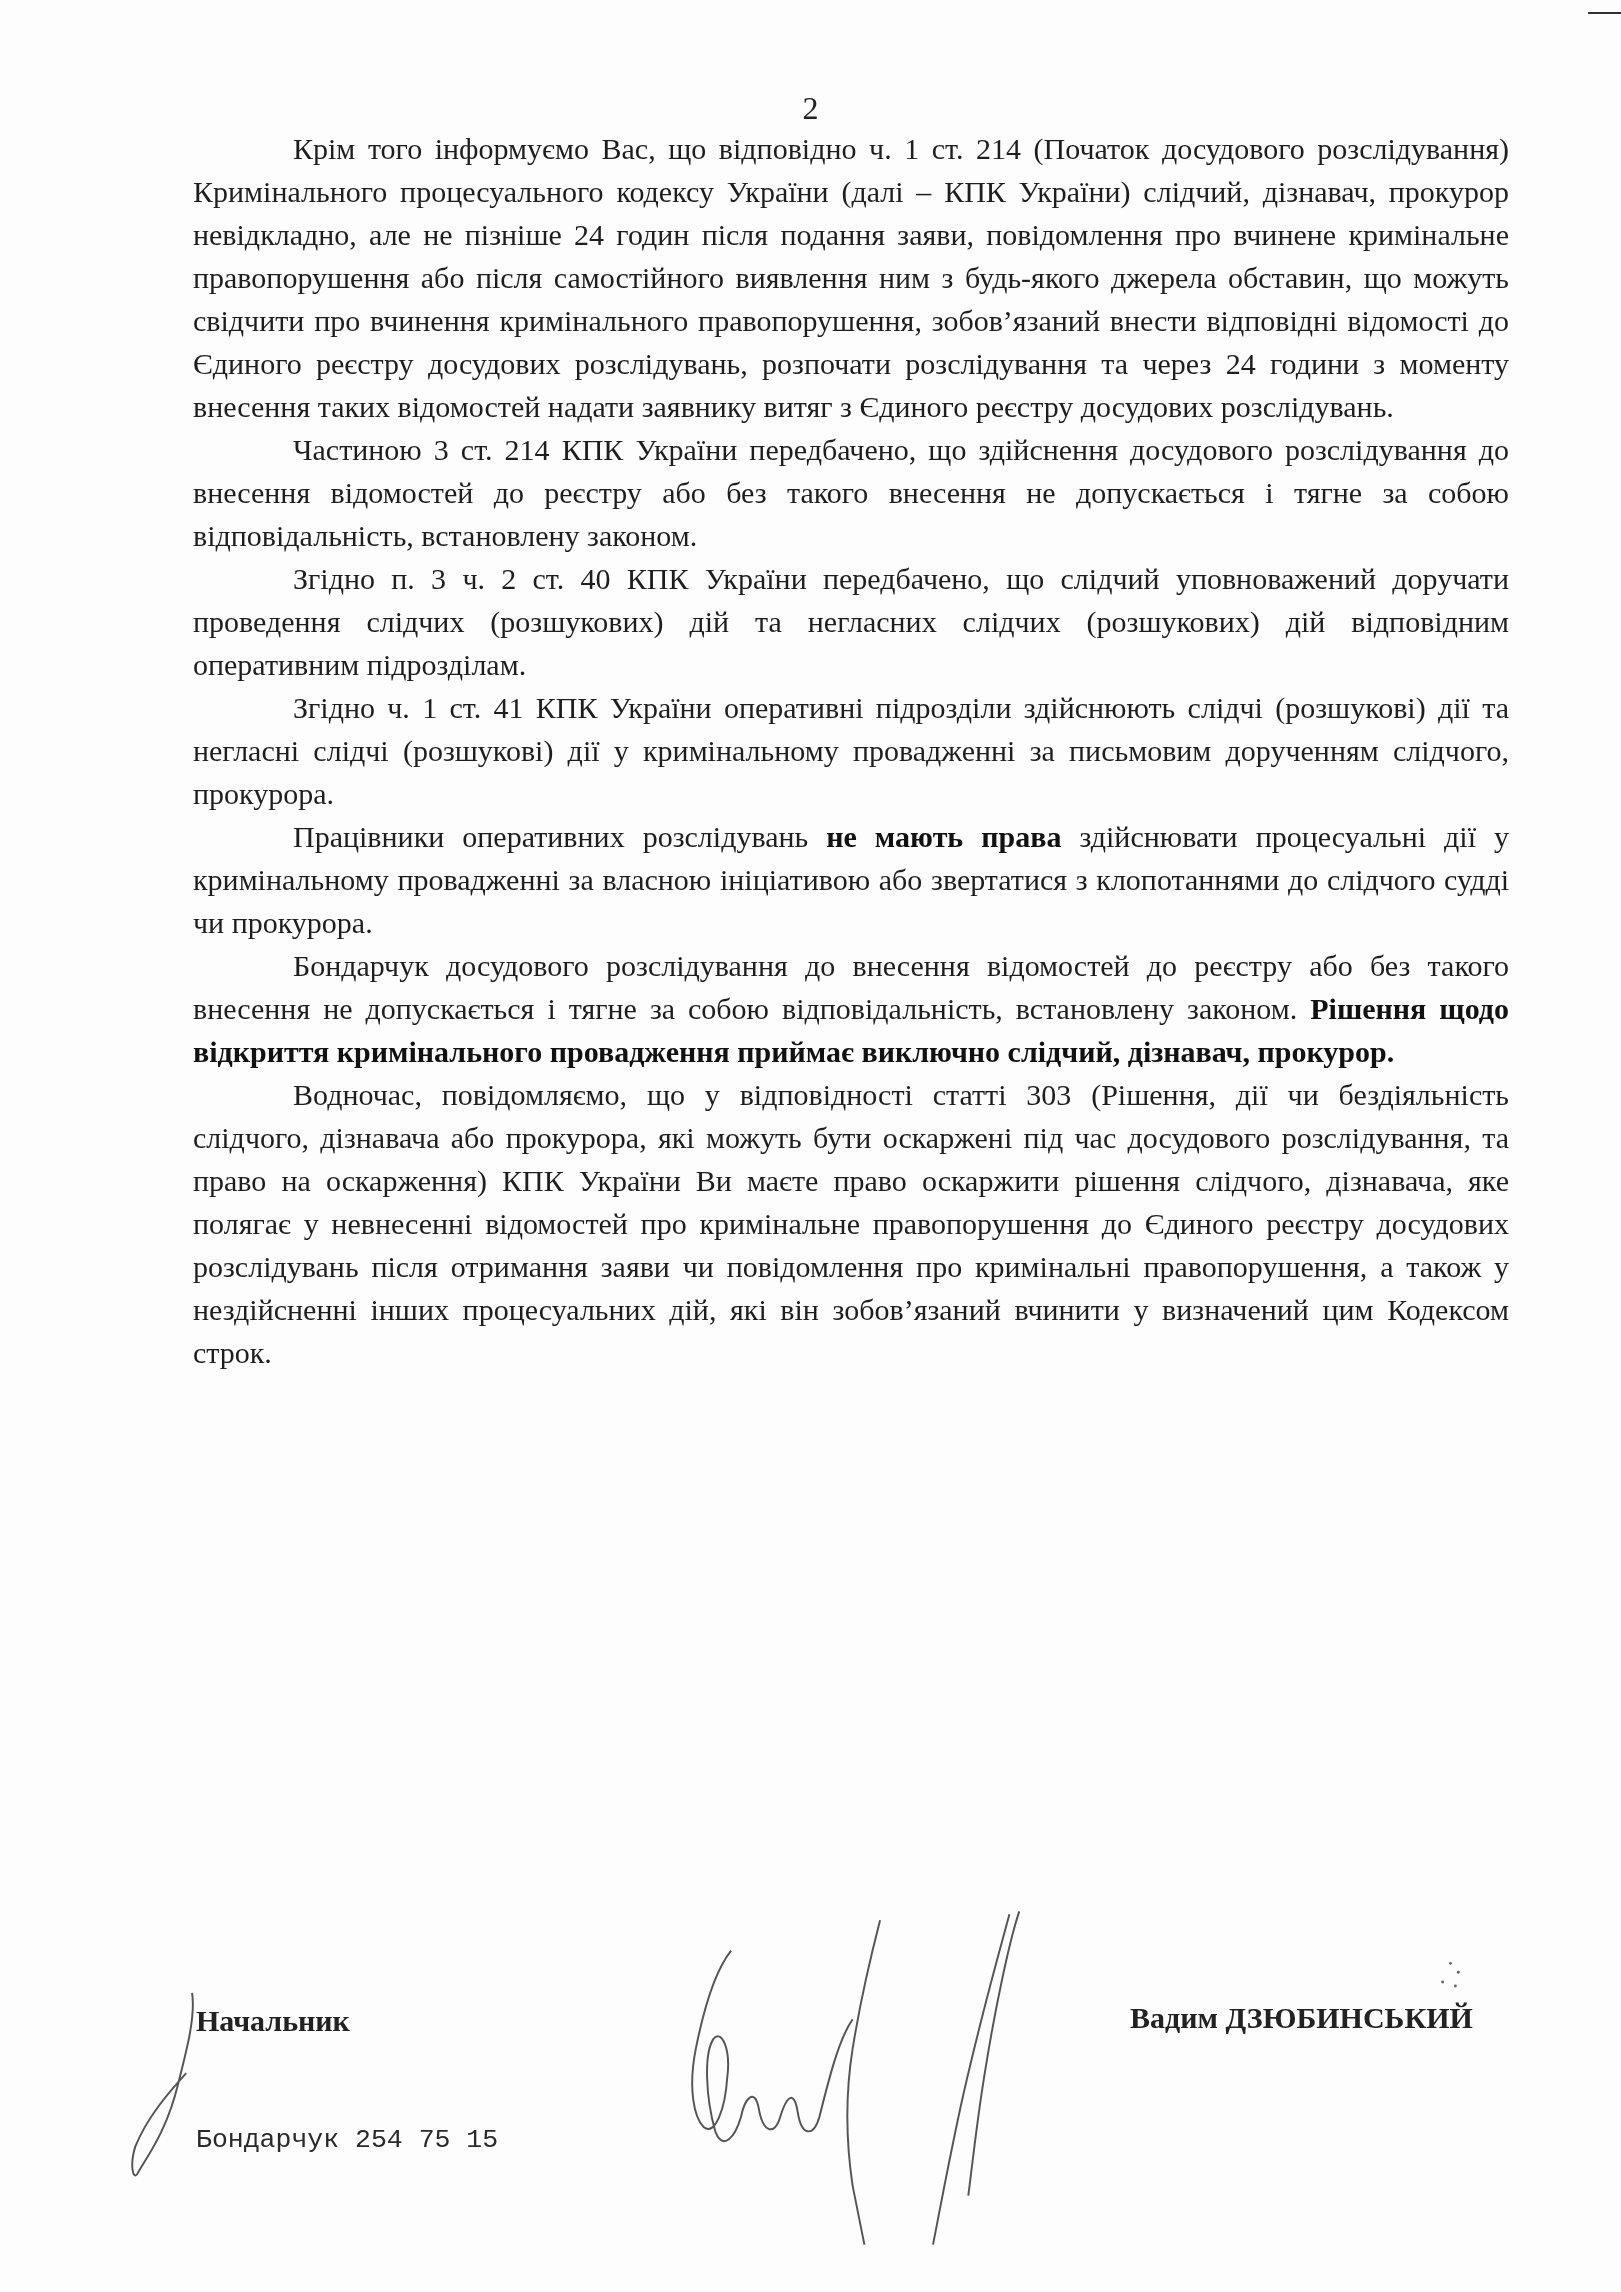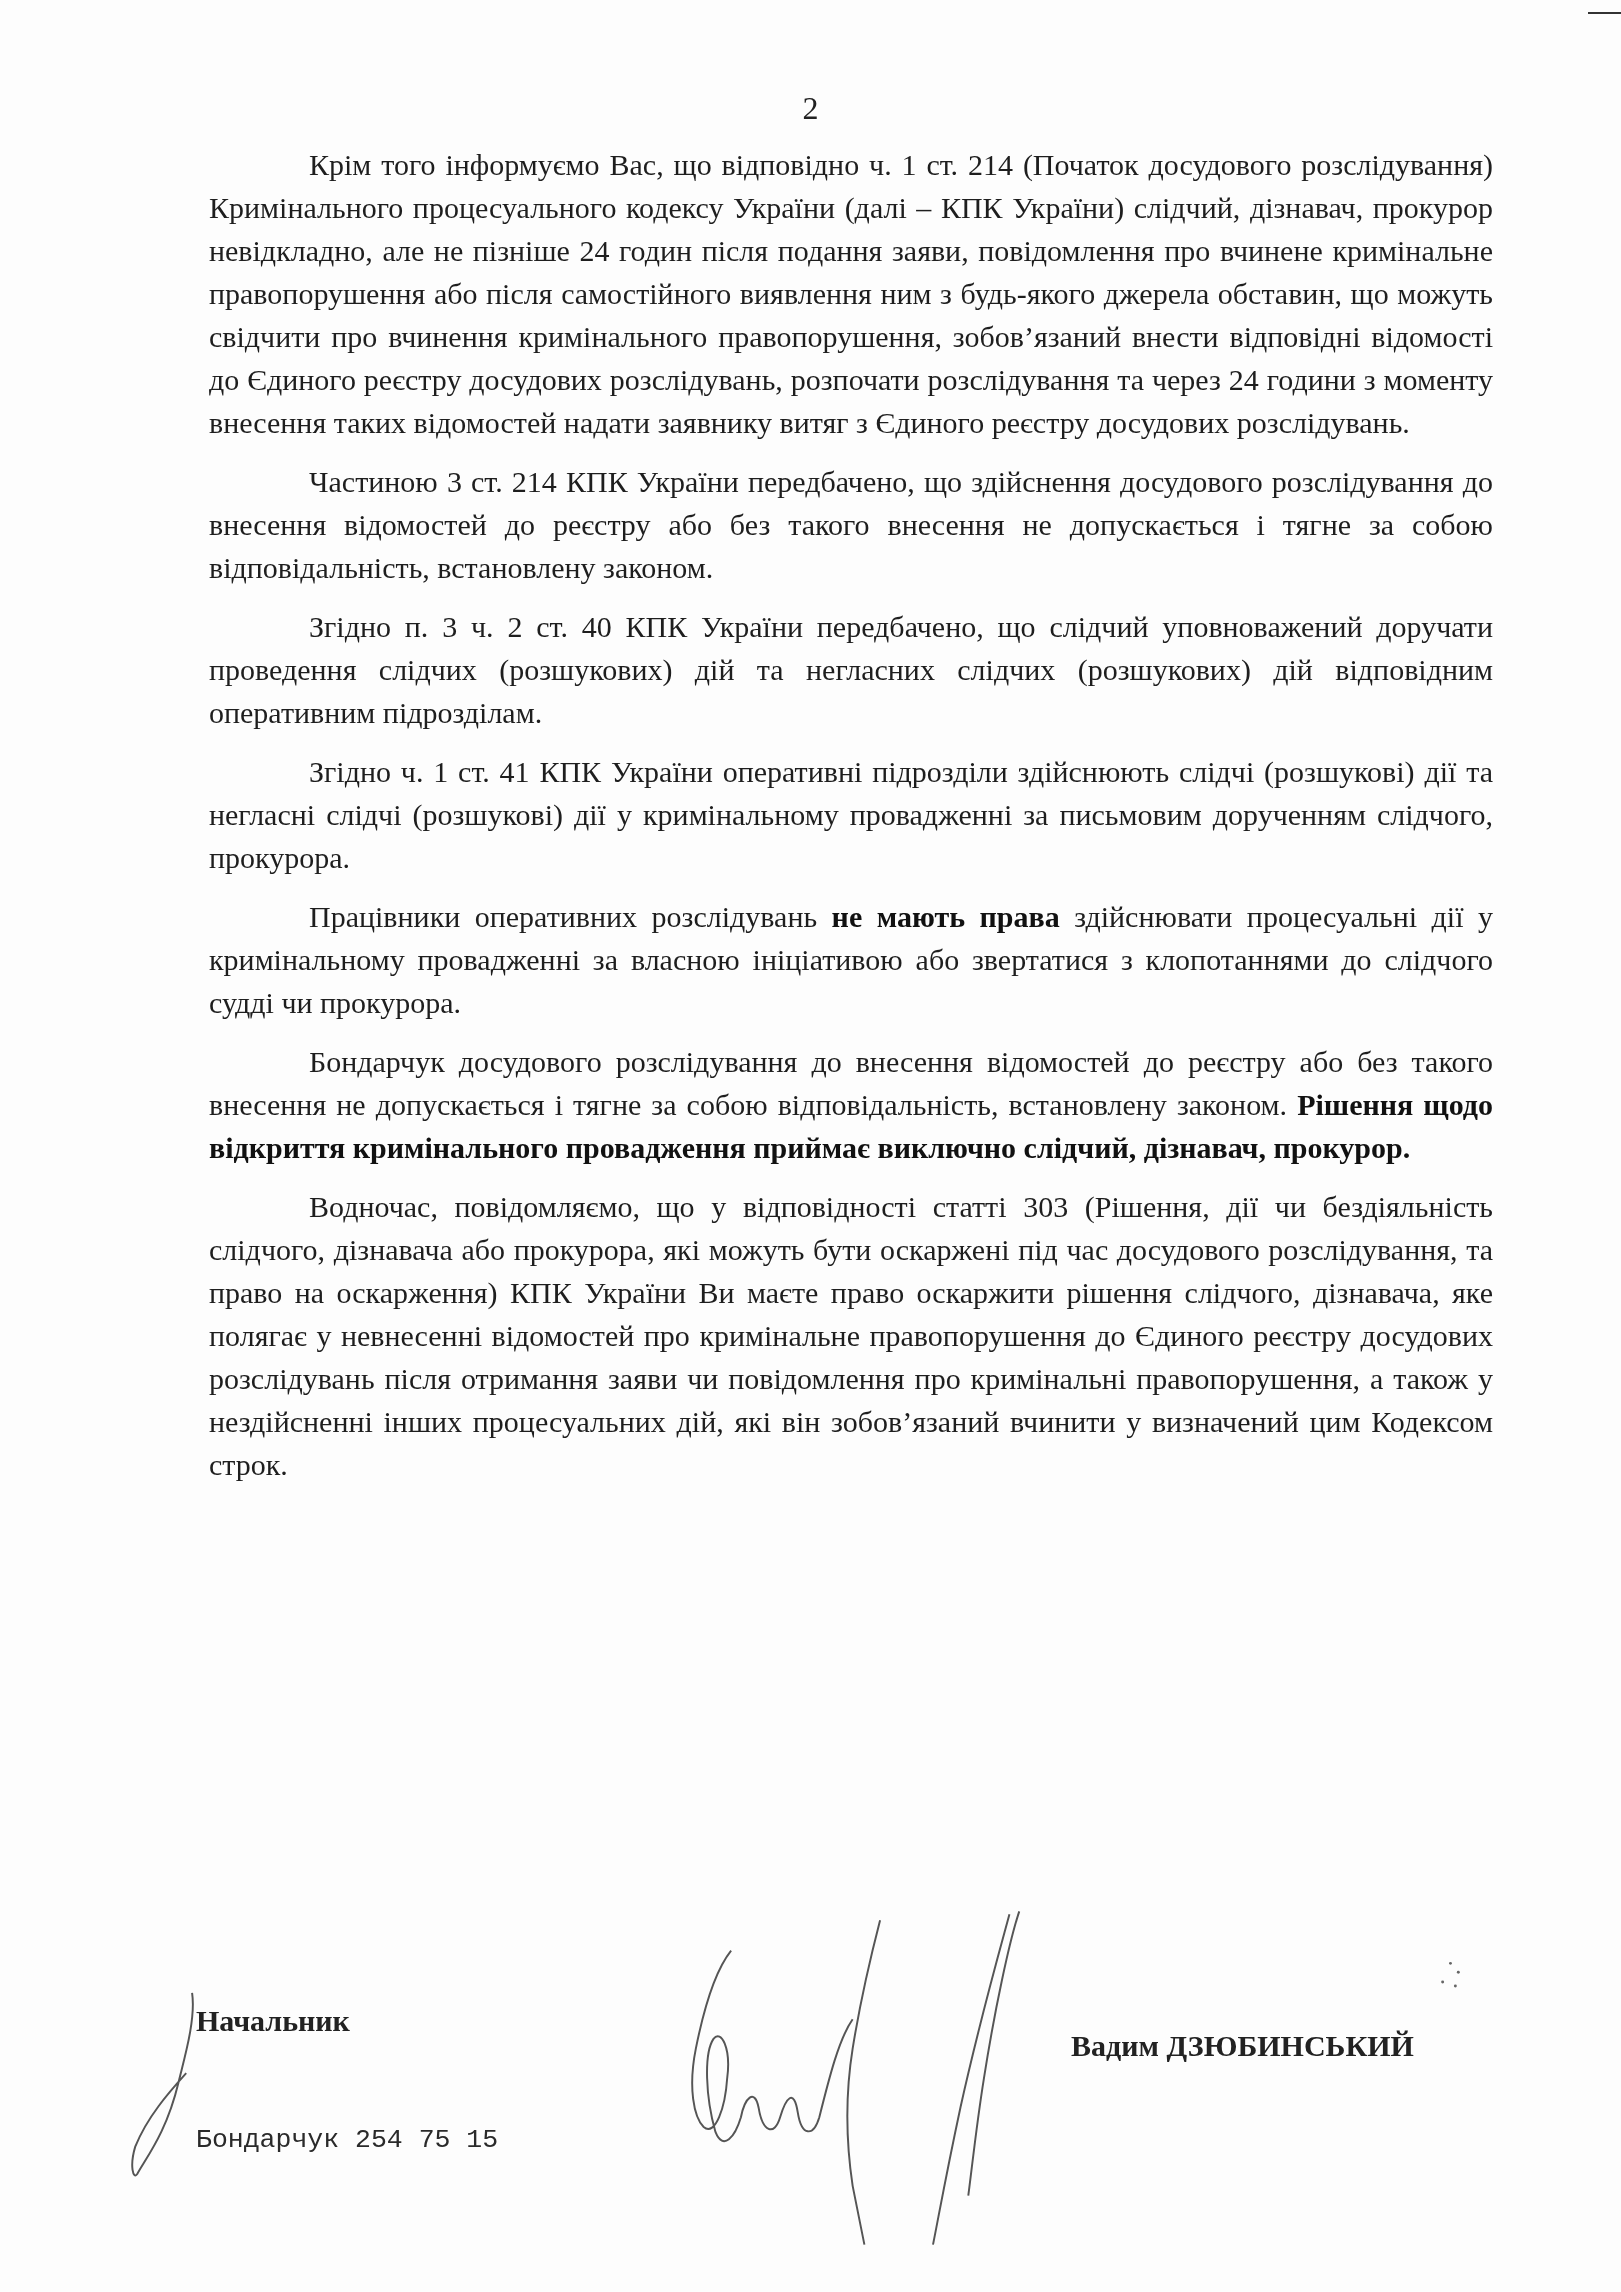--- a/index.html
+++ b/index.html
@@ -13,32 +13,32 @@
     }
     .page-number {
       position: absolute; left: 0; width: 1621px; top: 90px; text-align: center;
       font-family: "Liberation Serif", serif; font-size: 32px; color: #222;
     }
     .body-text {
       position: absolute; left: 193px; top: 127px; width: 1316px;
       font-family: "Liberation Serif", serif; font-size: 30px; line-height: 43px;
       color: #1e1e1e; text-align: justify;
     }
-    .body-text p { margin: 16px; text-indent: 100px; }
+    .body-text p { margin: 0; text-indent: 100px; }
     .body-text b { font-weight: bold; color: #111; }
     .sig-block {
       position: absolute; left: 0; top: 0; width: 1621px; height: 2293px; pointer-events: none;
     }
     .position-title {
       position: absolute; left: 196px; top: 2004px;
       font-family: "Liberation Serif", serif; font-size: 30px; font-weight: bold; color: #222;
     }
     .signer-name {
-      position: absolute; left: 1071px; top: 2001px;
-      font-family: "Liberation Serif", serif; font-size: 30px; font-weight: bold; color: #222; margin-top: 28px;
+      position: absolute; left: 1130px; top: 2001px;
+      font-family: "Liberation Serif", serif; font-size: 30px; font-weight: bold; color: #222;
     }
     .executor {
       position: absolute; left: 196px; top: 2125px;
       font-family: Liberation Mono, monospace; font-size: 26.5px; color: #2a2a2a;
     }
     .sig svg { position: absolute; left: 0; top: 0; }
   </style>
 </head>
 <body>
 

